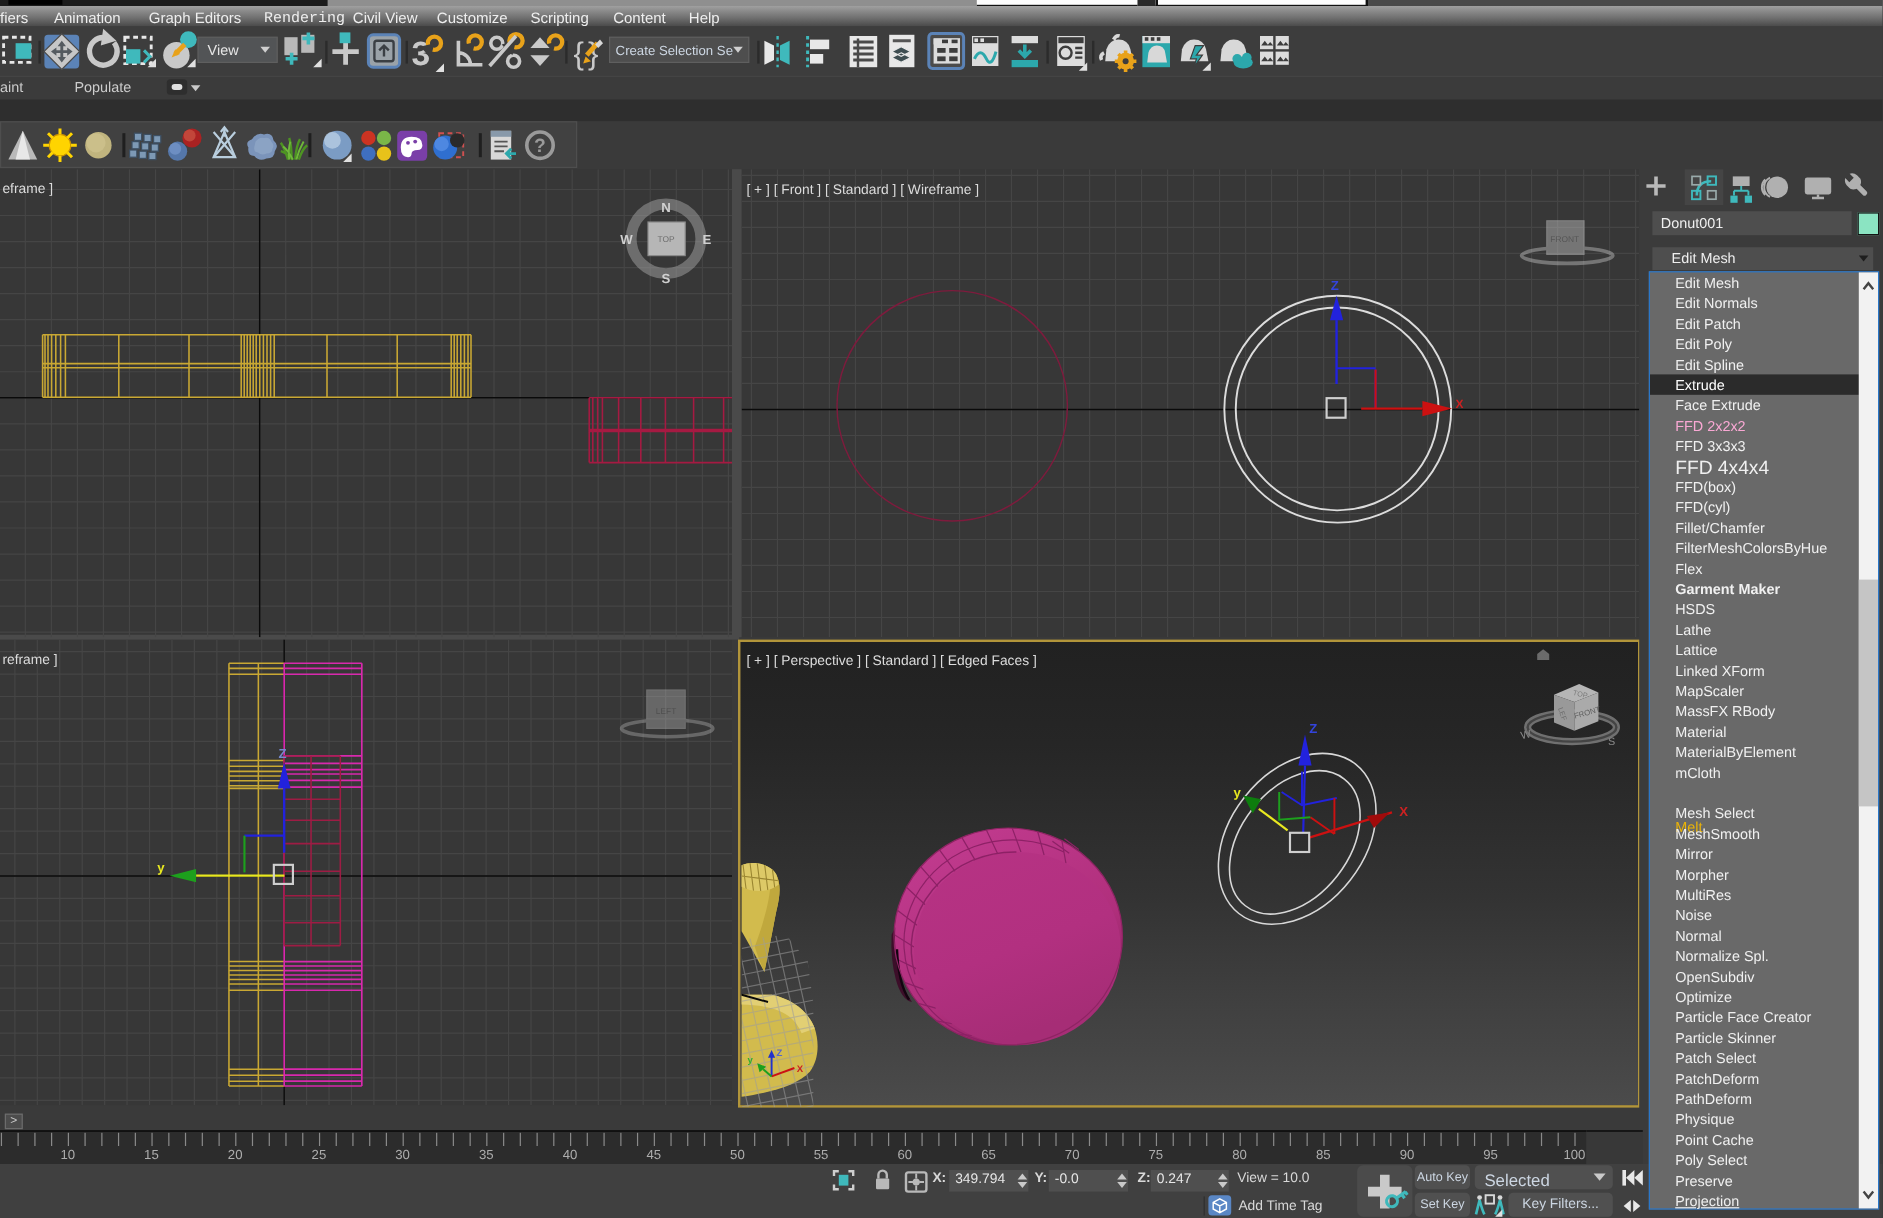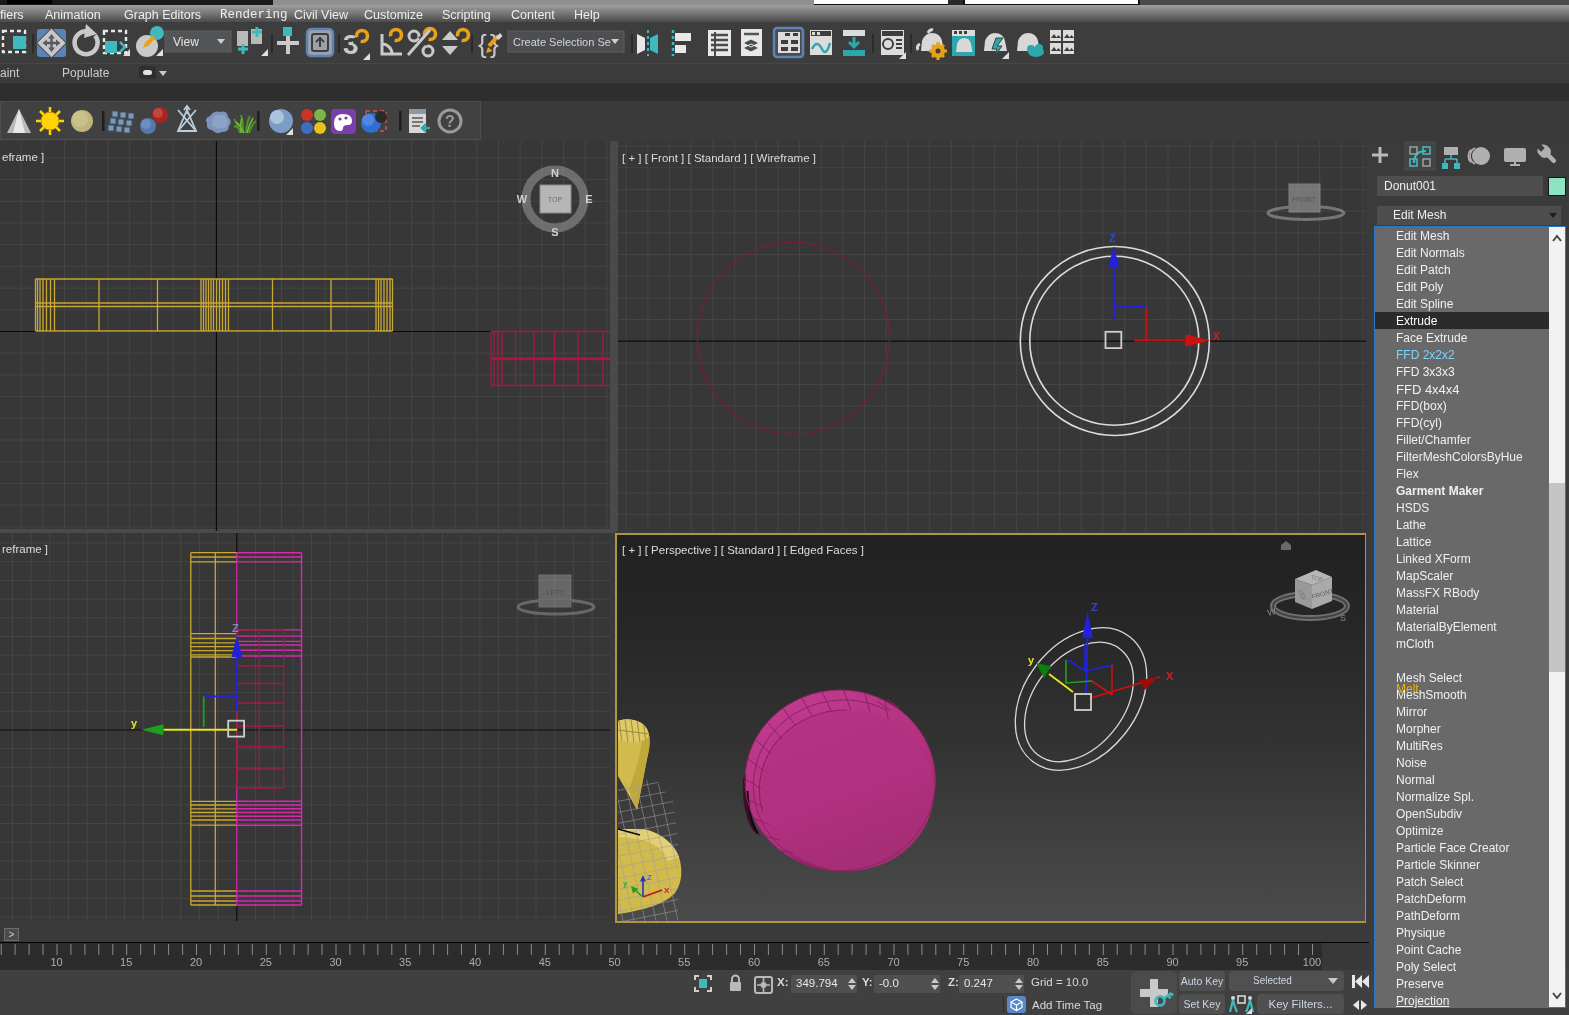--- a/index.html
+++ b/index.html
@@ -576,41 +576,41 @@
 <div class="a" style="left:862px;top:976px;font-size:11.5px;color:#d8d8d8;font-weight:bold;">Y:</div>
 <div class="a" style="left:874px;top:975px;width:66px;height:18px;background:#4f4f4f;"></div>
 <div class="a" style="left:879px;top:977px;font-size:11.5px;color:#e8e8e8;">-0.0</div>
 <div class="a" style="left:931px;top:978px;width:0;height:0;border-left:4px solid transparent;border-right:4px solid transparent;border-bottom:5px solid #c9c9c9;"></div>
 <div class="a" style="left:931px;top:985px;width:0;height:0;border-left:4px solid transparent;border-right:4px solid transparent;border-top:5px solid #c9c9c9;"></div>
 <div class="a" style="left:948px;top:976px;font-size:11.5px;color:#d8d8d8;font-weight:bold;">Z:</div>
 <div class="a" style="left:959px;top:975px;width:65px;height:18px;background:#4f4f4f;"></div>
 <div class="a" style="left:964px;top:977px;font-size:11.5px;color:#e8e8e8;">0.247</div>
 <div class="a" style="left:1015px;top:978px;width:0;height:0;border-left:4px solid transparent;border-right:4px solid transparent;border-bottom:5px solid #c9c9c9;"></div>
 <div class="a" style="left:1015px;top:985px;width:0;height:0;border-left:4px solid transparent;border-right:4px solid transparent;border-top:5px solid #c9c9c9;"></div>
-<div class="a" style="left:1031px;top:976px;font-size:11.5px;color:#d8d8d8;">Grid = 10.0</div>
+<div class="a" style="left:1031px;top:976px;font-size:11.5px;color:#d8d8d8;">View = 10.0</div>
 <div class="a" style="left:1003px;top:997px;width:1px;height:16px;background:#2e2e2e;"></div>
 <div class="a" style="left:1007px;top:996px;width:19px;height:17px;background:#5a87c5;border-radius:3px;"></div>
 <svg class="a" style="left:1007px;top:996px;" width="19" height="17" viewBox="0 0 19 17">
 <path d="M9.5 3 L15 6 L15 11.5 L9.5 14.5 L4 11.5 L4 6 Z M4 6 L9.5 9 L15 6 M9.5 9 L9.5 14.5" fill="none" stroke="#fff" stroke-width="1.2"></path>
 </svg>
 <div class="a" style="left:1032px;top:999px;font-size:11.5px;color:#d8d8d8;">Add Time Tag</div>
 <div class="a" style="left:1131px;top:971px;width:46px;height:43px;background:#4b4b4b;border-radius:5px;"></div>
 <svg class="a" style="left:1131px;top:971px;" width="46" height="43" viewBox="0 0 46 43">
 <path d="M19 8 h8 v10 h10 v8 h-10 v10 h-8 v-10 h-10 v-8 h10 Z" fill="#c9c9c9"></path>
 <g transform="translate(29,30) rotate(-35)">
 <circle cx="0" cy="0" r="4.5" fill="none" stroke="#3fb9bc" stroke-width="2.6"></circle>
 <path d="M4 0 l10 0 M10 0 l0 4 M13.5 0 l0 3" stroke="#3fb9bc" stroke-width="2.6"></path>
 </g>
 </svg>
 <div class="a" style="left:1179px;top:971px;width:46px;height:20px;background:#505050;border-radius:4px;"></div>
 <div class="a" style="left:1179px;top:975px;width:46px;text-align:center;font-size:10.5px;white-space:nowrap;color:#ccd6e2;">Auto Key</div>
 <div class="a" style="left:1179px;top:994px;width:46px;height:20px;background:#505050;border-radius:4px;"></div>
 <div class="a" style="left:1179px;top:998px;width:46px;text-align:center;font-size:10.5px;white-space:nowrap;color:#ccd6e2;">Set Key</div>
 <div class="a" style="left:1229px;top:971px;width:115px;height:20px;background:#505050;border-radius:4px;"></div>
-<div class="a" style="left:1237px;top:975px;font-size:10px;color:#ccd6e2;margin-left:16px;">Selected</div>
+<div class="a" style="left:1237px;top:975px;font-size:14px;color:#ccd6e2;">Selected</div>
 <div class="a" style="left:1328px;top:978px;width:0;height:0;border-left:5px solid transparent;border-right:5px solid transparent;border-top:6px solid #c9c9c9;"></div>
 <svg class="a" style="left:1228px;top:994px;" width="28" height="21" viewBox="0 0 28 21">
 <rect x="10" y="2" width="7" height="7" fill="none" stroke="#d8d8d8" stroke-width="1.6"></rect>
 <circle cx="5" cy="4" r="2" fill="#d8d8d8"></circle>
       <circle cx="22" cy="4" r="2" fill="#d8d8d8"></circle>
 <path d="M5 6 q-2 8 -3 12 M5 6 q2 8 4 12" stroke="#3fb9bc" stroke-width="2.2" fill="none"></path>
 <path d="M22 6 q-2 8 -4 12 M22 6 q2 8 3 12" stroke="#3fb9bc" stroke-width="2.2" fill="none"></path>
 <path d="M24 20 l-6 0 l6 -6 Z" fill="#e0e0e0"></path>
 </svg>
 <div class="a" style="left:1257px;top:994px;width:87px;height:20px;background:#505050;border-radius:4px;"></div>
@@ -654,23 +654,23 @@
 <div class="a" style="left:1549px;top:213px;width:0;height:0;border-left:4.5px solid transparent;border-right:4.5px solid transparent;border-top:5.5px solid #1e1e1e;"></div>
 <div class="a" style="left:1374px;top:226px;width:192px;height:782px;background:#696969;border:1px solid #2a77c9;box-sizing:border-box;"></div>
 <div class="a" style="left:1396px;top:229px;font-size:12px;color:#f0f0f0;">Edit Mesh</div>
 <div class="a" style="left:1396px;top:246px;font-size:12px;color:#f0f0f0;">Edit Normals</div>
 <div class="a" style="left:1396px;top:263px;font-size:12px;color:#f0f0f0;">Edit Patch</div>
 <div class="a" style="left:1396px;top:280px;font-size:12px;color:#f0f0f0;">Edit Poly</div>
 <div class="a" style="left:1396px;top:297px;font-size:12px;color:#f0f0f0;">Edit Spline</div>
 <div class="a" style="left:1375px;top:312px;width:174px;height:17px;background:#2b2b2b;"></div>
 <div class="a" style="left:1396px;top:314px;font-size:12px;color:#fff;">Extrude</div>
 <div class="a" style="left:1396px;top:331px;font-size:12px;color:#f0f0f0;">Face Extrude</div>
-<div class="a" style="left:1396px;top:348px;font-size:12px;color:#7dd3fc;">FFD 2x2x2</div>
+<div class="a" style="left:1396px;top:348px;font-size:12px;color:#f9a8d4;">FFD 2x2x2</div>
 <div class="a" style="left:1396px;top:365px;font-size:12px;color:#f0f0f0;">FFD 3x3x3</div>
-<div class="a" style="left:1396px;top:382px;font-size:13px;color:#f0f0f0;">FFD 4x4x4</div>
+<div class="a" style="left:1396px;top:382px;font-size:16px;color:#f0f0f0;">FFD 4x4x4</div>
 <div class="a" style="left:1396px;top:399px;font-size:12px;color:#f0f0f0;">FFD(box)</div>
 <div class="a" style="left:1396px;top:416px;font-size:12px;color:#f0f0f0;">FFD(cyl)</div>
 <div class="a" style="left:1396px;top:433px;font-size:12px;color:#f0f0f0;">Fillet/Chamfer</div>
 <div class="a" style="left:1396px;top:450px;font-size:12px;color:#f0f0f0;">FilterMeshColorsByHue</div>
 <div class="a" style="left:1396px;top:467px;font-size:12px;color:#f0f0f0;">Flex</div>
 <div class="a" style="left:1396px;top:484px;font-size:12px;color:#f0f0f0;font-weight:bold;">Garment Maker</div>
 <div class="a" style="left:1396px;top:501px;font-size:12px;color:#f0f0f0;">HSDS</div>
 <div class="a" style="left:1396px;top:518px;font-size:12px;color:#f0f0f0;">Lathe</div>
 <div class="a" style="left:1396px;top:535px;font-size:12px;color:#f0f0f0;">Lattice</div>
 <div class="a" style="left:1396px;top:552px;font-size:12px;color:#f0f0f0;">Linked XForm</div>

